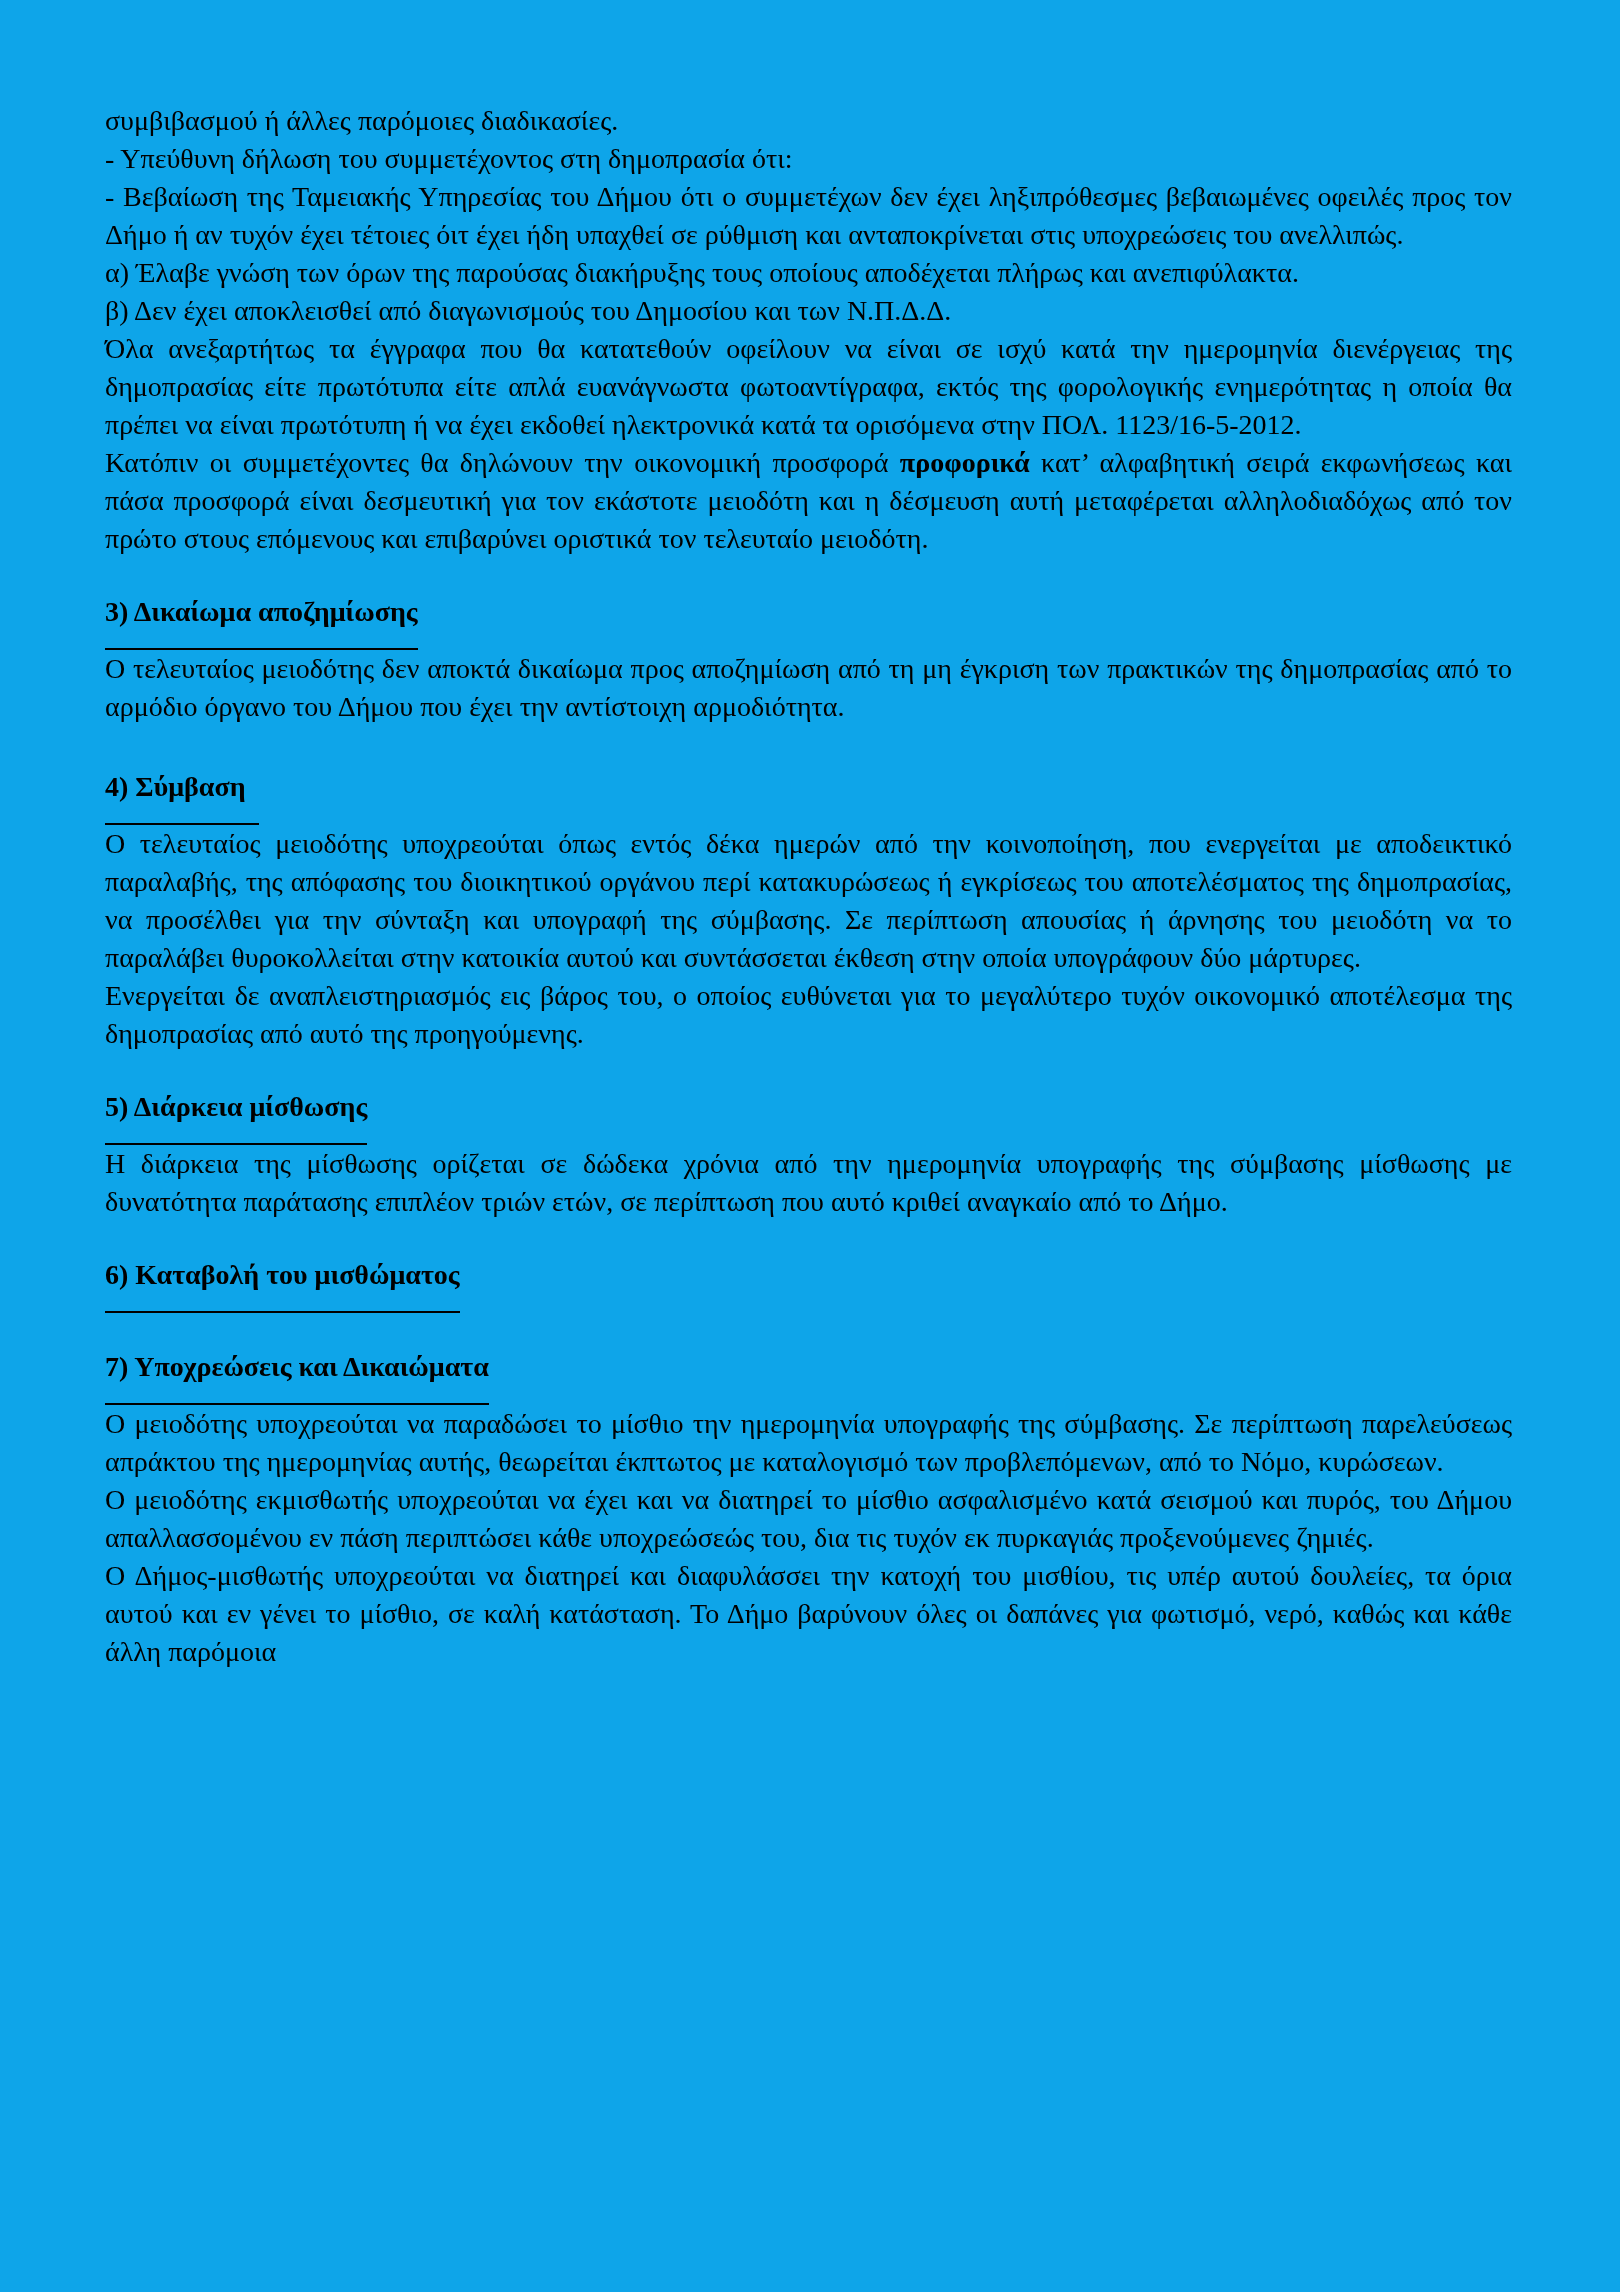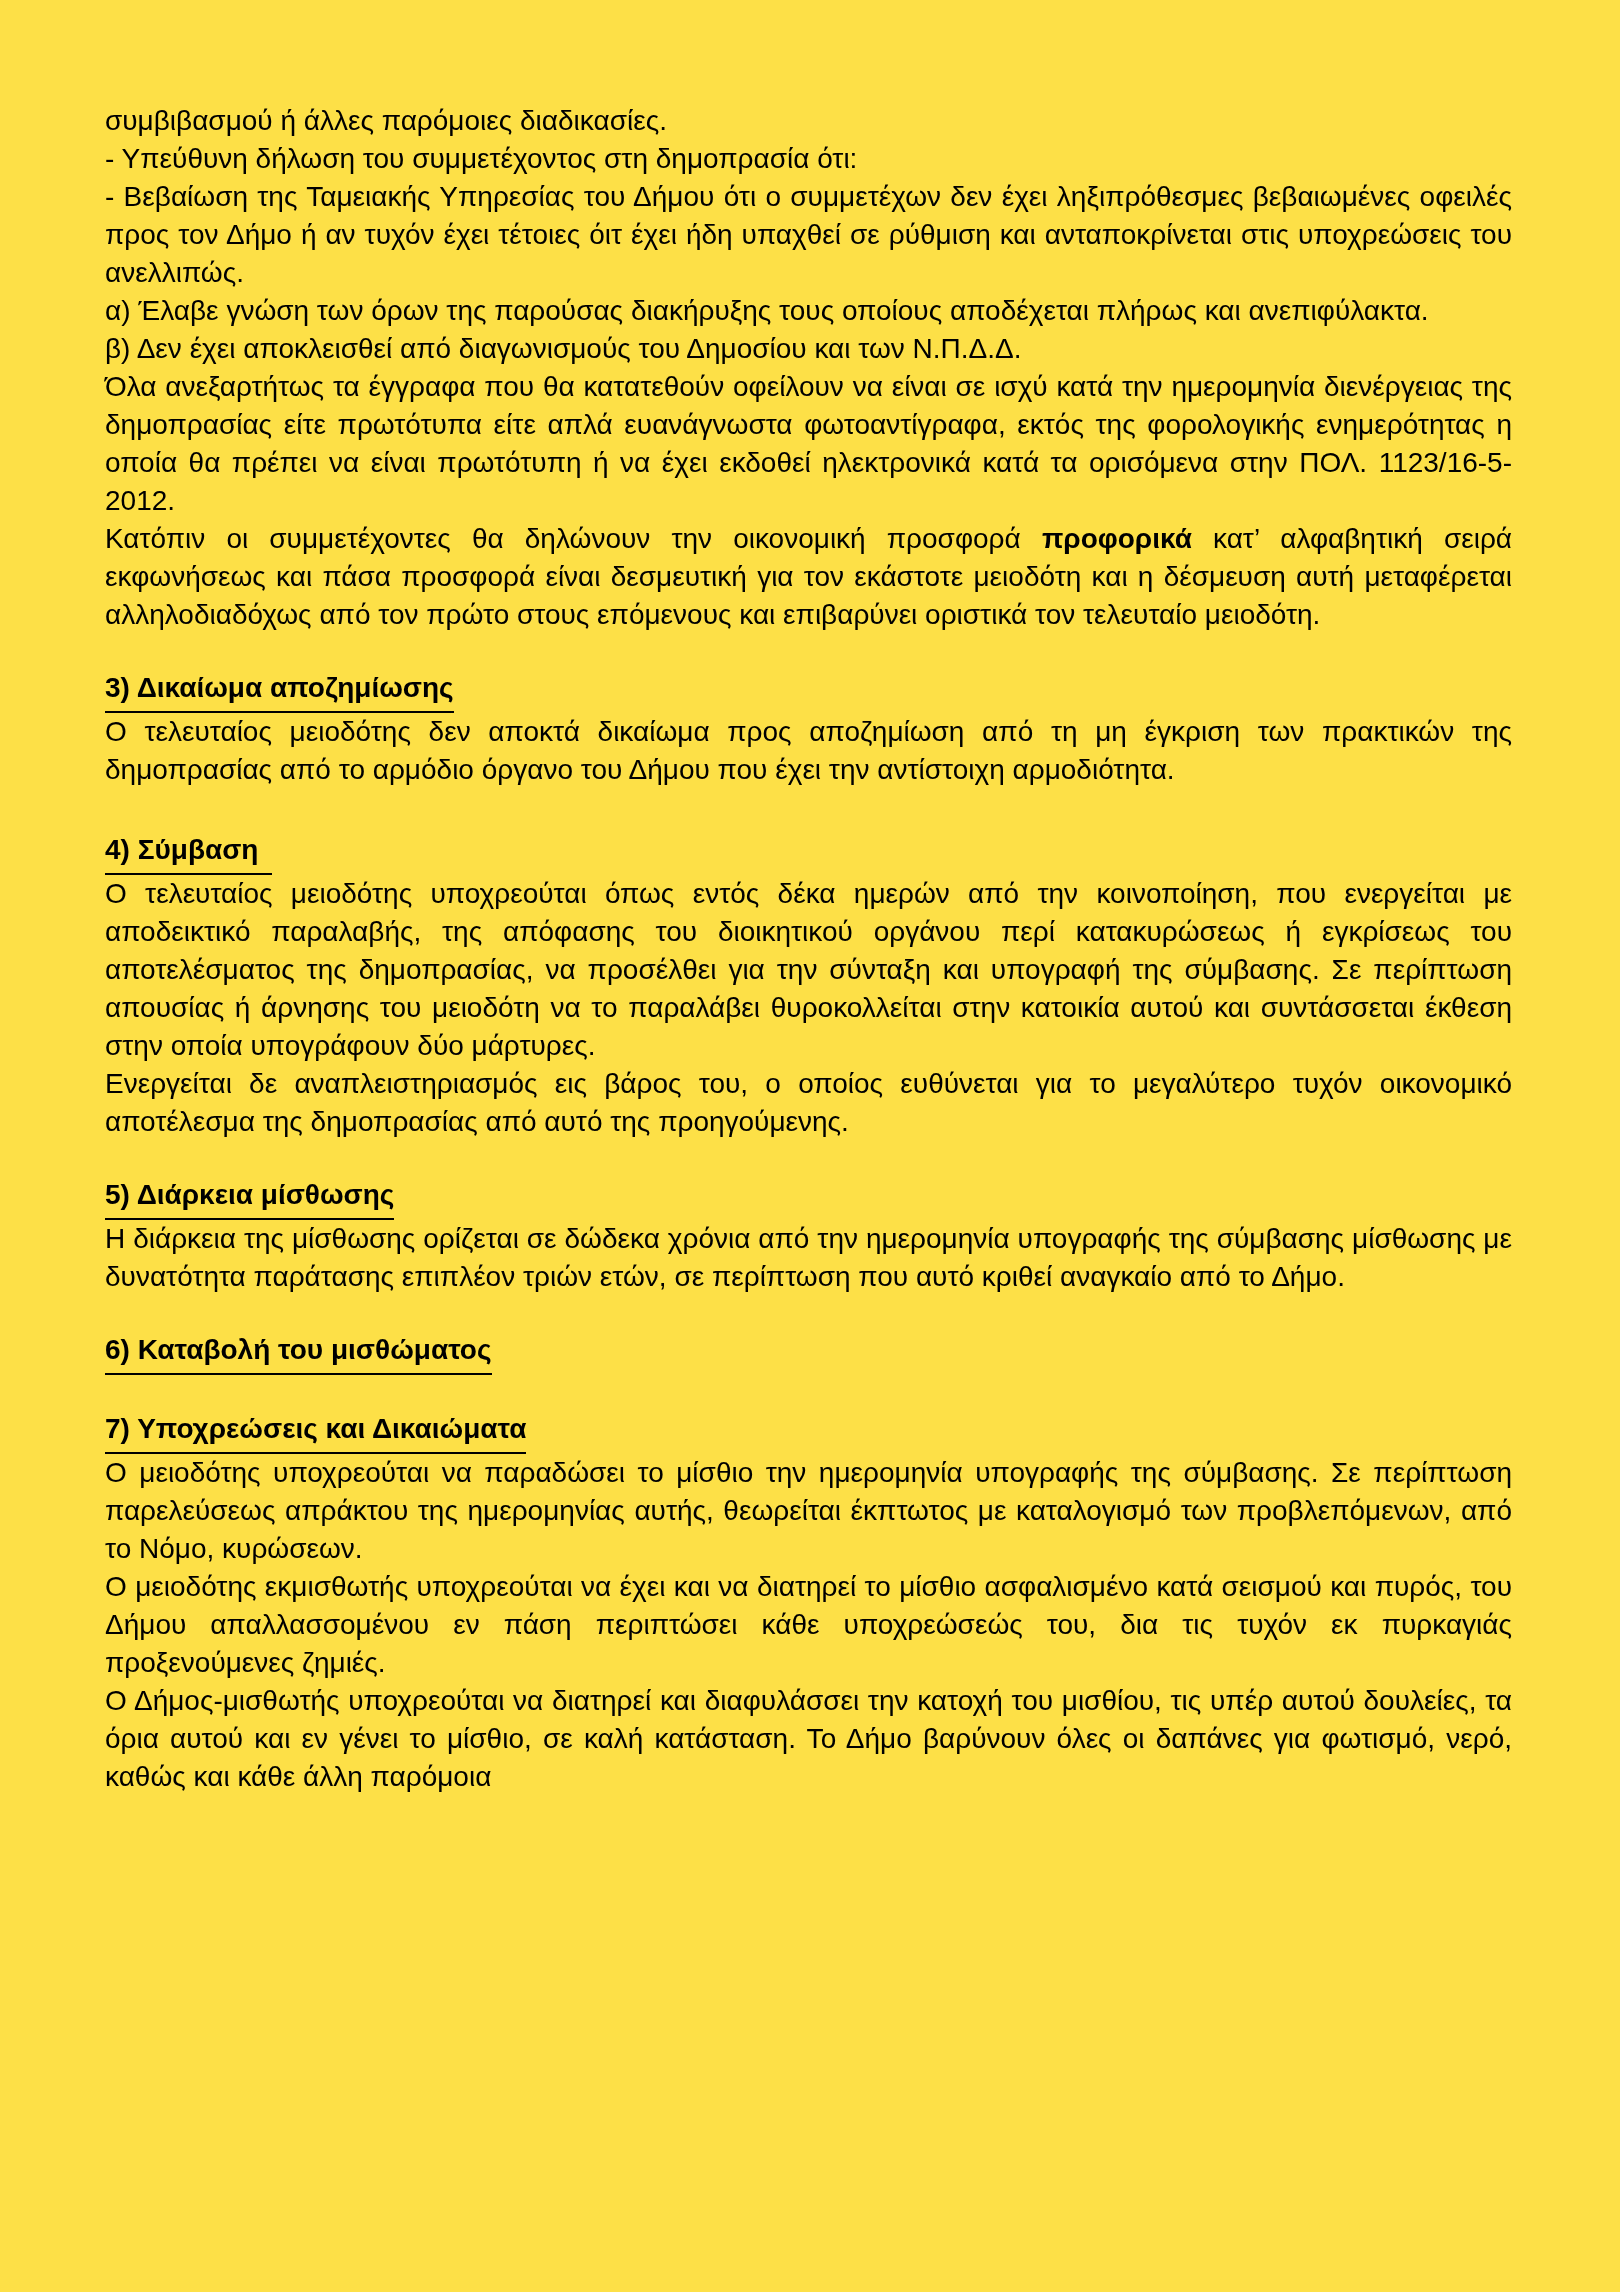--- a/index.html
+++ b/index.html
@@ -4,24 +4,24 @@
 <style>
   html, body {
     margin: 0;
     padding: 0;
     background: #ffffff;
   }
   .page {
     position: relative;
     width: 1620px;
     min-height: 2293px;
-    background: #fde047;
+    background: #0ea5e9;
     box-sizing: border-box;
     padding: 102px 108px 118px 105px;
-    font-family: Liberation Sans, sans-serif;
+    font-family: Liberation Serif, serif;
     font-size: 28px;
     line-height: 38px;
     color: #000000;
   }
   .doc-body {
     width: 1407px;
   }
   p.para {
     margin: 0;
     text-align: justify;
@@ -34,21 +34,21 @@
     margin-top: 42px;
   }
   .heading {
     margin: 0 0 0 0;
     font-weight: bold;
     text-align: left;
   }
   .heading .heading-label {
     display: inline-block;
     border-bottom: 2.9px solid #000000;
-    padding-bottom: 4px;
+    padding-bottom: 17px;
   }
   .heading .heading-label--trail {
     padding-right: 13.7px; 
   }
   .bold {
     font-weight: bold;
   }
 </style>
 </head>
 <body>

